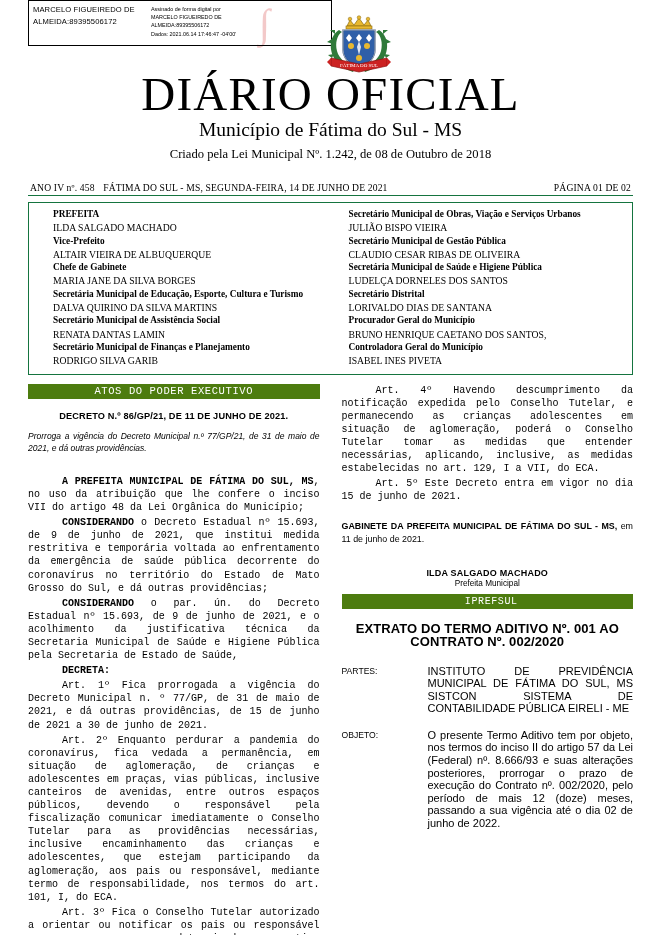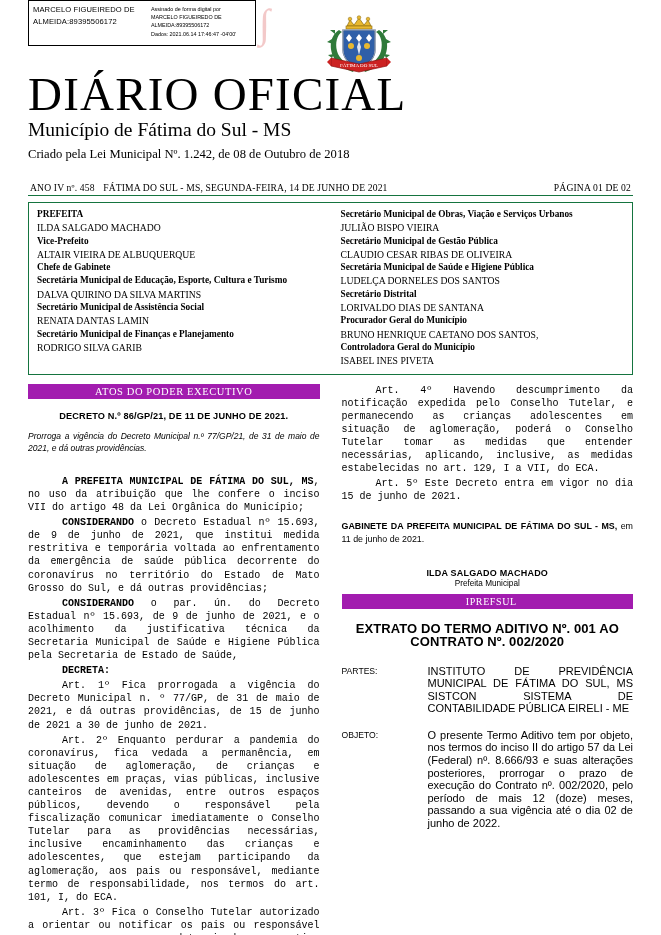--- a/index.html
+++ b/index.html
@@ -7,76 +7,76 @@
     width:661px;height:935px;background:#ffffff;
     font-family:"Liberation Serif", serif;color:#000;
     overflow:hidden;position:relative;
   }
   .page{position:relative;width:661px;height:935px;box-sizing:border-box;padding:0 28px;}
 
   
   .sig-row{display:flex;align-items:flex-start;position:relative;height:58px;}
   .sig-box{
     border:1px solid #000;display:flex;align-items:stretch;
-    height:46px;width:228px;box-sizing:border-box;
+    height:46px;width:304px;box-sizing:border-box;
   }
   .sig-name{
     font-family:"Liberation Sans", sans-serif;font-size:7.6px;line-height:11.5px;
     padding:3px 3px 0 4px;width:118px;box-sizing:border-box;letter-spacing:.1px;
   }
   .sig-meta{
     font-family:"Liberation Sans", sans-serif;font-size:5.4px;line-height:8.2px;
     padding:4px 2px 0 4px;flex:1;box-sizing:border-box;position:relative;
   }
   .sig-meta div{white-space:nowrap;}
   .sig-glyph{
     position:absolute;left:112px;top:4px;font-size:40px;color:#f3c9c9;
     font-family:"Liberation Serif", serif;line-height:38px;z-index:-1;
   }
 
   
   .crest{position:absolute;left:297px;top:14px;width:68px;height:66px;}
 
   
-  .masthead{text-align:left;margin-top:10px;}
+  .masthead{text-align:center;margin-top:10px;}
   .do-title{
     font-size:47px;line-height:52px;letter-spacing:1.2px;font-weight:400;
     font-family:"Liberation Serif", serif;
   }
   .do-sub{font-size:19.5px;line-height:24px;margin-top:-2px;}
   .do-law{font-size:12.6px;line-height:17px;margin-top:4px;}
 
   
   .metabar{
     display:flex;justify-content:space-between;align-items:flex-end;
     font-size:9.6px;border-bottom:1.6px solid #15743f;
     padding:10px 2px 2px 2px;margin-top:9px;letter-spacing:.15px;
   }
   .metabar .left span{margin-right:6px;margin-top:36px;}
 
   
   .officials{
     border:1.6px solid #15743f;margin-top:6px;display:flex;
-    padding:5px 0 6px 0;box-sizing:border-box;
+    padding:5px 0 6px 16px;box-sizing:border-box;
   }
   .off-col{width:50%;box-sizing:border-box;padding:0 8px;}
   .off-col.right{padding-left:10px;}
   .off-role{font-size:9.3px;font-weight:bold;line-height:13.2px;text-align:justify;}
   .off-name{font-size:9.7px;line-height:13.4px;}
 
   
   .columns{display:flex;margin-top:9px;}
   .col{width:50%;box-sizing:border-box;}
   .col.left{padding-right:11px;}
   .col.right{padding-left:11px;}
 
   .banner{
-    background:#a21caf;color:#fff;text-align:center;
+    background:#4d7c0f;color:#fff;text-align:center;
     font-size:10.5px;line-height:15px;letter-spacing:.6px;
-    font-family:Liberation Serif, serif;margin-bottom:4px;
+    font-family:Liberation Mono, monospace;margin-bottom:4px;
   }
   .banner.sm{font-size:10px;}
 
   .body-txt{
     font-family:Liberation Mono, monospace;font-size:10px;line-height:13.1px;
     text-align:justify;
   }
   .p{margin:0 0 2px 0;text-indent:34px;}
   .b{font-weight:bold;}
   .dec-title{
@@ -173,20 +173,21 @@
     <div>PÁGINA 01 DE 02</div>
   </div>
 
   <div class="officials">
     <div class="off-col left">
       <div class="off-role">PREFEITA</div>
       <div class="off-name">ILDA SALGADO MACHADO</div>
       <div class="off-role">Vice-Prefeito</div>
       <div class="off-name">ALTAIR VIEIRA DE ALBUQUERQUE</div>
       <div class="off-role">Chefe de Gabinete</div>
+      <div class="off-name">MARIA JANE DA SILVA BORGES</div>
       <div class="off-role">Secretária Municipal de Educação, Esporte, Cultura e Turismo</div>
       <div class="off-name">DALVA QUIRINO DA SILVA MARTINS</div>
       <div class="off-role">Secretário Municipal de Assistência Social</div>
       <div class="off-name">RENATA DANTAS LAMIN</div>
       <div class="off-role">Secretário Municipal de Finanças e Planejamento</div>
       <div class="off-name">RODRIGO SILVA GARIB</div>
     </div>
     <div class="off-col right">
       <div class="off-role">Secretário Municipal de Obras, Viação e Serviços Urbanos</div>
       <div class="off-name">JULIÃO BISPO VIEIRA</div>

